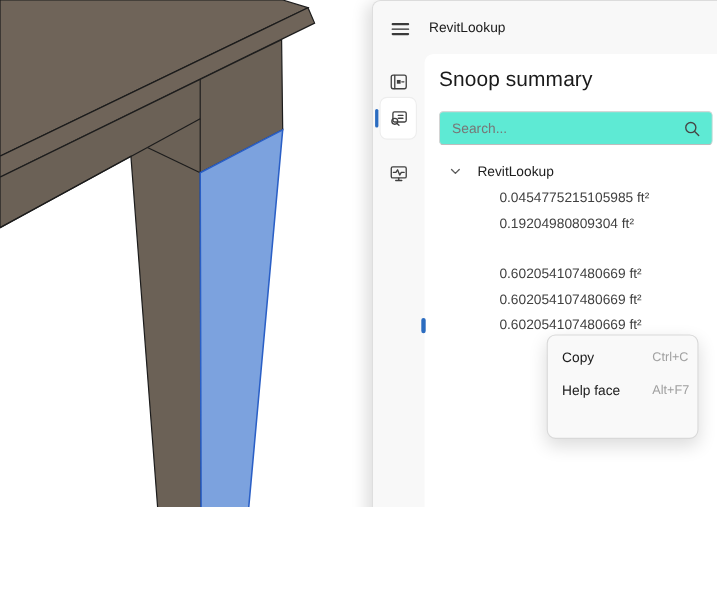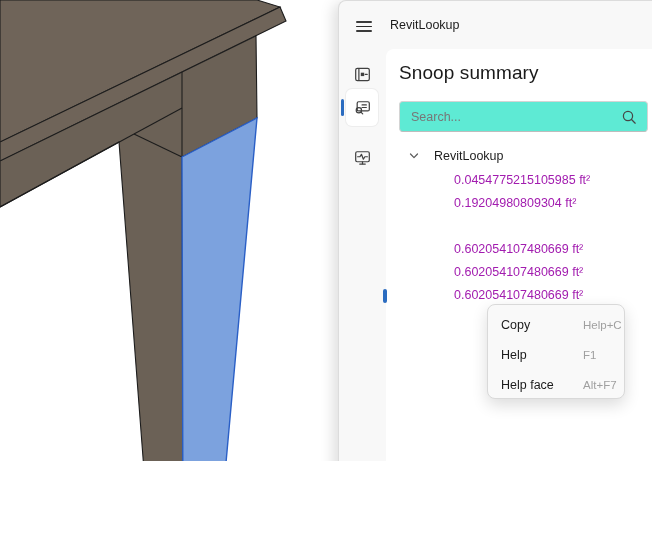--- a/index.html
+++ b/index.html
@@ -141,21 +141,21 @@
   }
   .tree-value-row {
     position: absolute;
     left: 0; right: 6px; height: 23px;
     cursor: pointer;
   }
   .tree-value-label {
     position: absolute;
     left: 68px; top: 4.5px;
     font-size: 12.5px;
-    color: #a21caf;
+    color: #404040;
     white-space: nowrap;
   }
   .selection-bar {
     position: absolute;
     left: 44px; top: 288px;
     width: 3.5px; height: 14px;
     border-radius: 2px;
     z-index: 3;
   }
 
@@ -164,21 +164,21 @@
     position: absolute;
     left: 12px;
     width: 24px; height: 24px;
     display: flex; align-items: center; justify-content: center;
     cursor: pointer;
   }
 
   
   .context-menu {
     position: absolute;
-    left: 148px; top: 303px;
+    left: 158px; top: 303px;
     width: 138px; height: 95px;
     background: #f9f9f9;
     border: 1px solid #d9d9d9;
     border-radius: 8px;
     box-shadow: 0 6px 16px rgba(0,0,0,0.14);
     padding-top: 5px;
     z-index: 10;
   }
   .menu-item {
     position: relative;
@@ -324,25 +324,21 @@
       <div class="tree-value-row" style="top:234px;">
         <span class="tree-value-label">0.602054107480669 ft²</span>
       </div>
     </div>
 
     <div class="selection-bar" style="background: rgb(43, 108, 192);"></div>
 
     <div class="context-menu">
       <div class="menu-item">
         <span class="menu-item-label">Copy</span>
-        <span class="menu-item-shortcut">Help+C</span>
-      </div>
-      <div class="menu-item">
-        <span class="menu-item-label">Help</span>
-        <span class="menu-item-shortcut">F1</span>
+        <span class="menu-item-shortcut">Ctrl+C</span>
       </div>
       <div class="menu-item">
         <span class="menu-item-label">Help face</span>
         <span class="menu-item-shortcut">Alt+F7</span>
       </div>
     </div>
 
   </div>
 </div>
 

